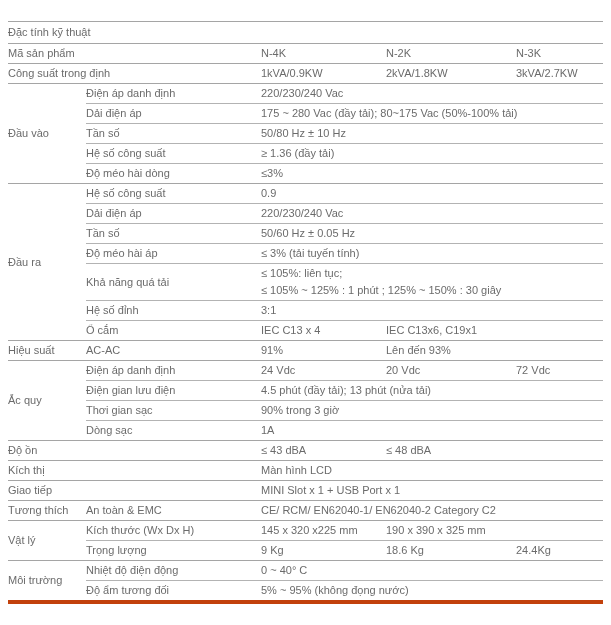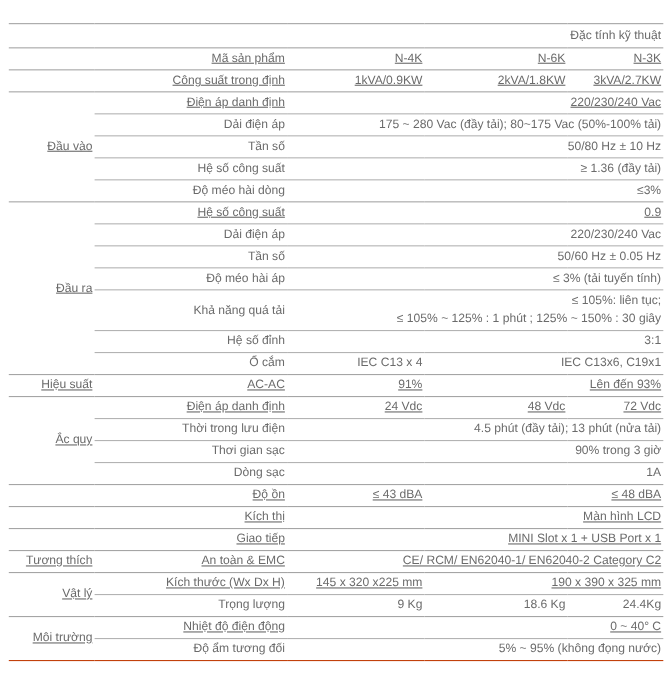--- a/index.html
+++ b/index.html
@@ -16,37 +16,35 @@
   .wrap {
     margin: 21px 8px 0 8px;
   }
   table.spec {
     border-collapse: collapse;
     table-layout: fixed;
     width: 595px;
     font-size: 11px;
     color: #6b6b6b;
     border-top: 1px solid #a5a5a5;
-    border-bottom: 1px solid #c2410c;
-    text-align: right;
+    border-bottom: 4px solid #c2410c;
   }
   table.spec td {
     padding: 1px 2px 1px 0;
     vertical-align: middle;
     line-height: 17px;
     height: 17px;
     overflow: hidden;
   }
   tr.title-row td {
     height: 19px;
     line-height: 19px;
   }
   tr.section td {
     border-top: 1px solid #a5a5a5;
-    text-decoration: underline;
   }
   tr.inner td {
     border-top: 1px solid #b3b3b3;
   }
   td.val {
     white-space: pre-line;
   }
 </style>
 </head>
 <body>
@@ -60,21 +58,21 @@
       <col style="width:130px">
       <col style="width:87px">
     </colgroup>
     <tbody id="spec-tbody">
       <tr class="title-row">
         <td colspan="5">Đặc tính kỹ thuật</td>
       </tr>
     <tr class="section">
           <td class="group" colspan="2">Mã sản phẩm</td>
           <td class="val">N-4K</td>
-          <td class="val">N-6K</td>
+          <td class="val">N-2K</td>
           <td class="val">N-3K</td>
         </tr>
         <tr class="section">
           <td class="group" colspan="2">Công suất trong định</td>
           <td class="val">1kVA/0.9KW</td>
           <td class="val">2kVA/1.8KW</td>
           <td class="val">3kVA/2.7KW</td>
         </tr>
         <tr class="section">
           <td class="group" rowspan="5">Đầu vào</td>
@@ -131,25 +129,25 @@
         <tr class="section">
           <td class="group">Hiệu suất</td>
           <td class="sub">AC-AC</td>
           <td class="val">91%</td>
           <td class="val" colspan="2">Lên đến 93%</td>
         </tr>
         <tr class="section">
           <td class="group" rowspan="4">Ắc quy</td>
           <td class="sub">Điện áp danh định</td>
           <td class="val">24 Vdc</td>
-          <td class="val">48 Vdc</td>
+          <td class="val">20 Vdc</td>
           <td class="val">72 Vdc</td>
         </tr>
         <tr class="inner">
-          <td class="sub">Thời trong lưu điện</td>
+          <td class="sub">Điện gian lưu điện</td>
           <td class="val" colspan="3">4.5 phút (đầy tải); 13 phút (nửa tải)</td>
         </tr>
         <tr class="inner">
           <td class="sub">Thơi gian sạc</td>
           <td class="val" colspan="3">90% trong 3 giờ</td>
         </tr>
         <tr class="inner">
           <td class="sub">Dòng sạc</td>
           <td class="val" colspan="3">1A</td>
         </tr>

